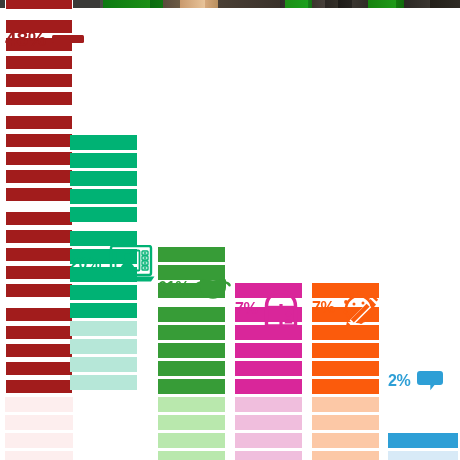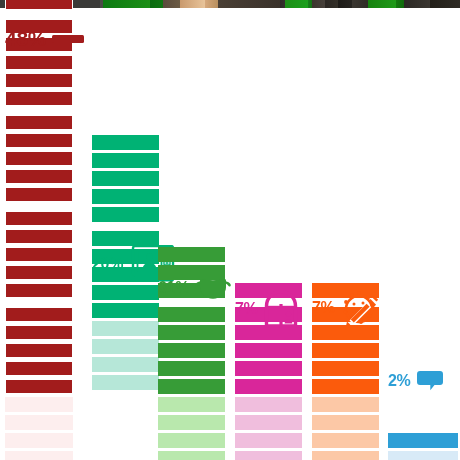--- a/index.html
+++ b/index.html
@@ -90,21 +90,21 @@
           <div class="seg" style="position: absolute; left: 0px; height: 15px; background: rgb(162, 28, 28); bottom: 426px; border: 1px solid rgb(255, 255, 255);"></div>
           <div class="seg" style="position: absolute; left: 0px; height: 15px; background: rgb(162, 28, 28); bottom: 450px; border: 1px solid rgb(255, 255, 255);"></div>
         </div>
         <div class="head" style="left: 0px; top: 28px;">
           <span class="pct" style="color: rgb(162, 28, 28); font-size: 21px;">48%</span>
           <svg class="ico" fill="#a21c1c" width="32" height="10" viewBox="0 0 32 10">
             <rect x="0" y="1" width="32" height="8" rx="1.5" fill="#a21c1c"></rect>
           </svg>
         </div>
       </div>
-      <div class="col" style="left: 92px; width: 67px; top: 0px; height: 384px;">
+      <div class="col" style="left: 70px; width: 67px; top: 0px; height: 384px;">
         <div class="stack">
           <div class="seg" style="position: absolute; left: 0px; height: 15px; background: rgb(182, 231, 216); bottom: -6px;"></div>
           <div class="seg" style="position: absolute; left: 0px; height: 15px; background: rgb(182, 231, 216); bottom: 12px;"></div>
           <div class="seg" style="position: absolute; left: 0px; height: 15px; background: rgb(182, 231, 216); bottom: 30px;"></div>
           <div class="seg" style="position: absolute; left: 0px; height: 15px; background: rgb(182, 231, 216); bottom: 48px;"></div>
           <div class="seg" style="position: absolute; left: 0px; height: 15px; background: rgb(0, 178, 116); bottom: 66px;"></div>
           <div class="seg" style="position: absolute; left: 0px; height: 15px; background: rgb(0, 178, 116); bottom: 84px;"></div>
           <div class="seg" style="position: absolute; left: 0px; height: 15px; background: rgb(0, 178, 116); bottom: 102px;"></div>
           <div class="seg" style="position: absolute; left: 0px; height: 15px; background: rgb(0, 178, 116); bottom: 120px;"></div>
           <div class="seg" style="position: absolute; left: 0px; height: 15px; background: rgb(0, 178, 116); bottom: 138px;"></div>

